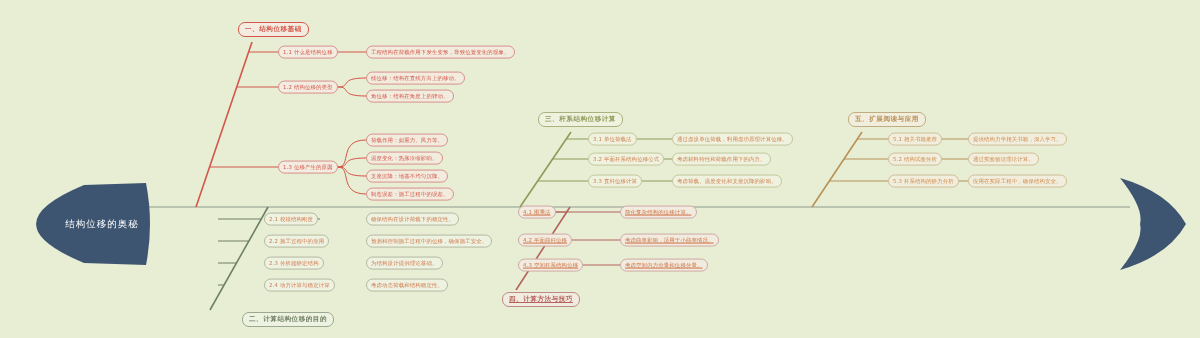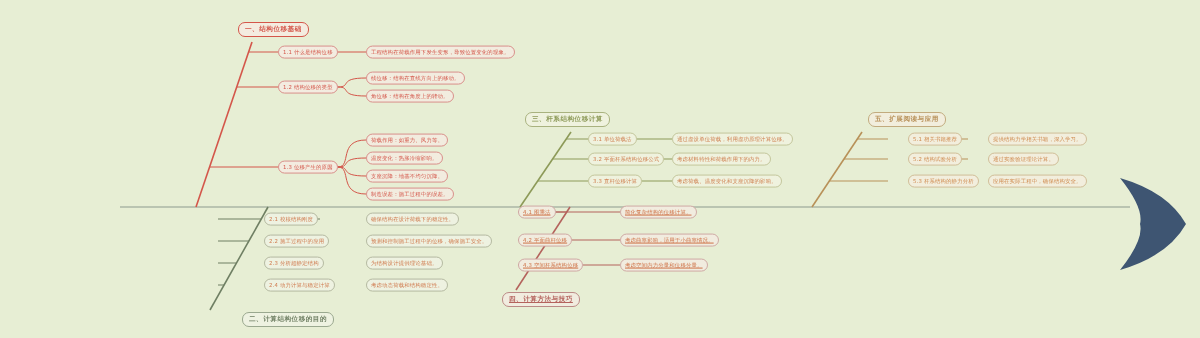--- a/index.html
+++ b/index.html
@@ -48,21 +48,21 @@
 
   .c2 { border-color: #b4b9a0; color: #d07a4e; background: #eef2e1; margin-left: 46px; }
   .c2.head { border-color: #9aa88f; color: #6f7f63; background: #eef2e1; }
 
   .c3 { border-color: #c3c69b; color: #cf7f4f; background: #eff2de; }
   .c3.head { border-color: #a9b27f; color: #8d9a58; background: #eff2de; }
 
   .c4 { border-color: #cfa9a4; color: #cf7348; background: #f1ecdf; text-decoration: underline; }
   .c4.head { border-color: #bc8a86; color: #b4625c; background: #f1ecdf; }
 
-  .c5 { border-color: #d0bd97; color: #cf8a4e; background: #f2eedd; margin-left: 20px; }
+  .c5 { border-color: #d0bd97; color: #cf8a4e; background: #f2eedd; }
   .c5.head { border-color: #c2ab7e; color: #b89159; background: #f2eedd; }
 
   .fish-head {
     position: absolute;
     left: 36px; top: 183px;
     width: 118px; height: 82px;
     background: #3e5572;
     border-radius: 60px 8px 8px 60px / 44px 8px 8px 44px;
     clip-path: path("M 110 0 L 48 2 Q 0 22 0 41 Q 0 60 48 80 L 110 82 Q 118 41 110 0 Z");
     display: flex;
@@ -127,20 +127,23 @@
       <path d="M 583 265 L 620 265" stroke="#b4625c" stroke-width="1" fill="none"></path>
       <path d="M 812 207 L 862 132" stroke="#b89159" stroke-width="1.6" fill="none"></path>
       <path d="M 857.3333333333334 139 L 888 139" stroke="#b89159" stroke-width="1" fill="none"></path>
       <path d="M 942 139 L 968 139" stroke="#b89159" stroke-width="1" fill="none"></path>
       <path d="M 844 159 L 888 159" stroke="#b89159" stroke-width="1" fill="none"></path>
       <path d="M 942 159 L 968 159" stroke="#b89159" stroke-width="1" fill="none"></path>
       <path d="M 829.3333333333334 181 L 888 181" stroke="#b89159" stroke-width="1" fill="none"></path>
       <path d="M 959 181 L 968 181" stroke="#b89159" stroke-width="1" fill="none"></path>
     </svg>
 
+  <div class="fish-head">
+    <span class="fish-head-label">结构位移的奥秘</span>
+  </div>
 
   <div class="fish-tail"></div>
 
 <div class="node c1 head" style="left: 238px; top: 22px; transform: none;">一、结构位移基础</div>
     <div class="node c1 lvl2" style="left: 278px; top: 52px;">1.1 什么是结构位移</div>
     <div class="node c1 lvl3" style="left: 366px; top: 52px;">工程结构在荷载作用下发生变形，导致位置变化的现象。</div>
     <div class="node c1 lvl2" style="left: 278px; top: 87px;">1.2 结构位移的类型</div>
     <div class="node c1 lvl3" style="left: 366px; top: 78px;">线位移：结构在直线方向上的移动。</div>
     <div class="node c1 lvl3" style="left: 366px; top: 96px;">角位移：结构在角度上的转动。</div>
     <div class="node c1 lvl2" style="left: 278px; top: 167px;">1.3 位移产生的原因</div>
@@ -150,21 +153,21 @@
     <div class="node c1 lvl3" style="left: 366px; top: 194px;">制造误差：施工过程中的误差。</div>
     <div class="node c2 head" style="left: 196px; top: 312px; transform: none;">二、计算结构位移的目的</div>
     <div class="node c2 lvl2" style="left: 218px; top: 219px;">2.1 校核结构刚度</div>
     <div class="node c2 lvl3" style="left: 320px; top: 219px;">确保结构在设计荷载下的稳定性。</div>
     <div class="node c2 lvl2" style="left: 218px; top: 241px;">2.2 施工过程中的应用</div>
     <div class="node c2 lvl3" style="left: 320px; top: 241px;">预测和控制施工过程中的位移，确保施工安全。</div>
     <div class="node c2 lvl2" style="left: 218px; top: 263px;">2.3 分析超静定结构</div>
     <div class="node c2 lvl3" style="left: 320px; top: 263px;">为结构设计提供理论基础。</div>
     <div class="node c2 lvl2" style="left: 218px; top: 285px;">2.4 动力计算与稳定计算</div>
     <div class="node c2 lvl3" style="left: 320px; top: 285px;">考虑动态荷载和结构稳定性。</div>
-    <div class="node c3 head" style="left: 525px; top: 112px; transform: none;">三、杆系结构位移计算</div>
+    <div class="node c3 head" style="left: 538px; top: 112px; transform: none;">三、杆系结构位移计算</div>
     <div class="node c3 lvl2" style="left: 588px; top: 139px;">3.1 单位荷载法</div>
     <div class="node c3 lvl3" style="left: 672px; top: 139px;">通过虚设单位荷载，利用虚功原理计算位移。</div>
     <div class="node c3 lvl2" style="left: 588px; top: 159px;">3.2 平面杆系结构位移公式</div>
     <div class="node c3 lvl3" style="left: 672px; top: 159px;">考虑材料特性和荷载作用下的内力。</div>
     <div class="node c3 lvl2" style="left: 588px; top: 181px;">3.3 直杆位移计算</div>
     <div class="node c3 lvl3" style="left: 672px; top: 181px;">考虑荷载、温度变化和支座沉降的影响。</div>
     <div class="node c4 head" style="left: 502px; top: 292px; transform: none;">四、计算方法与技巧</div>
     <div class="node c4 lvl2" style="left: 518px; top: 212px;">4.1 图乘法</div>
     <div class="node c4 lvl3" style="left: 620px; top: 212px;">简化复杂结构的位移计算。</div>
     <div class="node c4 lvl2" style="left: 518px; top: 240px;">4.2 平面曲杆位移</div>

